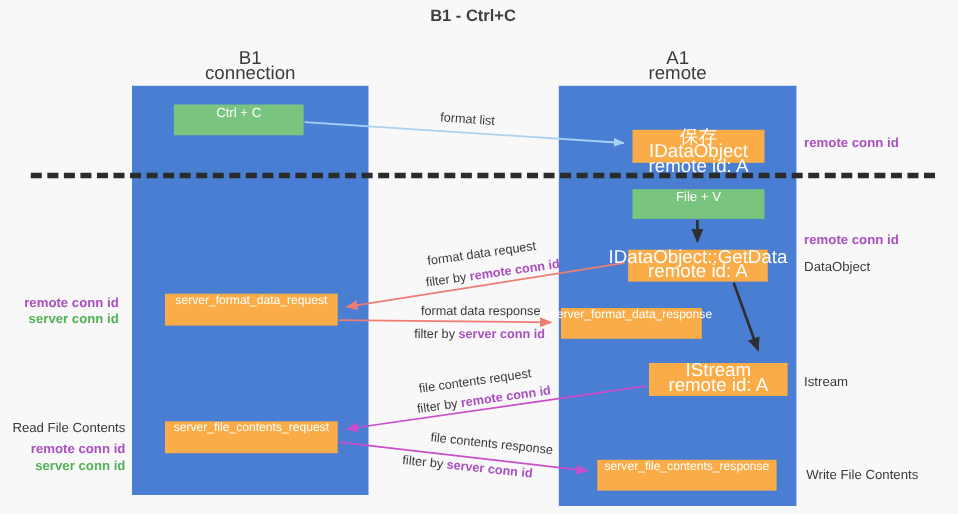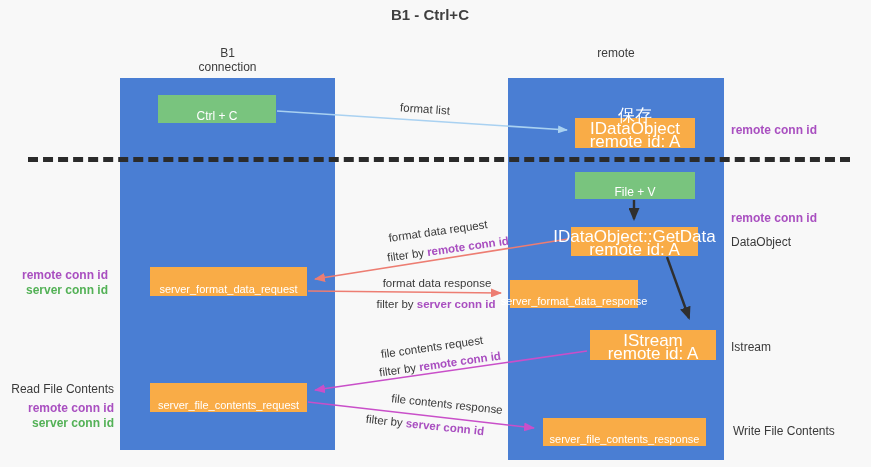--- a/index.html
+++ b/index.html
@@ -7,22 +7,22 @@
     --arrow-blue:#a9d1f1; --arrow-red:#ed7d72; --arrow-magenta:#c94fc9;
     --arrow-black:#2f2f2f; --text-purple:#a94fc0; --text-green:#53b156;
     --text-dark:#3a3a3a; --background:#f8f8f8;
   }
   html,body{margin:0;padding:0;}
   body{font-family:"Liberation Sans",sans-serif;background:var(--background,#f8f8f8);}
   #canvas{position:relative;width:871px;height:467px;overflow:hidden;background:var(--background,#f8f8f8);}
   .abs{position:absolute;}
   .title{left:0;top:5px;width:860px;text-align:center;font-size:15px;line-height:20px;color:#3f3f3f;font-weight:bold;}
   .lane{background:var(--lane-blue,#4a7ed3);}
-  .lane-header{text-align:center;font-size:12px;line-height:14px;color:#3c3c3c;top:46px;}
-  .node{color:#fff;display:flex;flex-direction:column;align-items:center;justify-content:flex-end;text-align:center;}
+  .lane-header{text-align:center;font-size:17px;line-height:14px;color:#3c3c3c;top:46px;}
+  .node{color:#fff;display:flex;flex-direction:column;align-items:center;justify-content:flex-start;text-align:center;}
   .node.green{background:var(--node-green,#79c47e);font-size:12px;}
   .node.orange{background:var(--node-orange,#f9ac47);font-size:11px;line-height:13px;}
   .node .l1{font-size:17px;}
   .dashes{border-top:5px dashed #2b2b2b;height:0;}
   .edge-label{white-space:nowrap;font-size:11.5px;color:var(--text-dark,#3a3a3a);}
   .edge-label .id{font-weight:bold;color:var(--text-purple,#a94fc0);}
   .side-label{white-space:nowrap;font-size:12px;color:var(--text-dark,#3a3a3a);}
   .side-label.purple{color:var(--text-purple,#a94fc0);font-weight:bold;}
   .side-label.green{color:var(--text-green,#53b156);font-weight:bold;}
   .left-block{text-align:right;line-height:15px;font-size:12px;}
@@ -43,20 +43,21 @@
 
   <div class="abs title">
     <div>B1 - Ctrl+C</div>
   </div>
 
   <div class="abs lane-header" style="left:120px;width:215px;">
     <div>B1</div>
     <div>connection</div>
   </div>
   <div class="abs lane-header" style="left:508px;width:216px;">
+    <div>A1</div>
     <div>remote</div>
   </div>
 
   <div class="abs lane" style="left:120px;top:78px;width:215px;height:372px;"></div>
   <div class="abs lane" style="left:508px;top:78px;width:216px;height:382px;"></div>
 
   <div class="abs dashes" style="left:28px;top:157px;width:822px;"></div>
 
   <svg class="overlay" width="871" height="467" viewBox="0 0 871 467">
     <defs>

